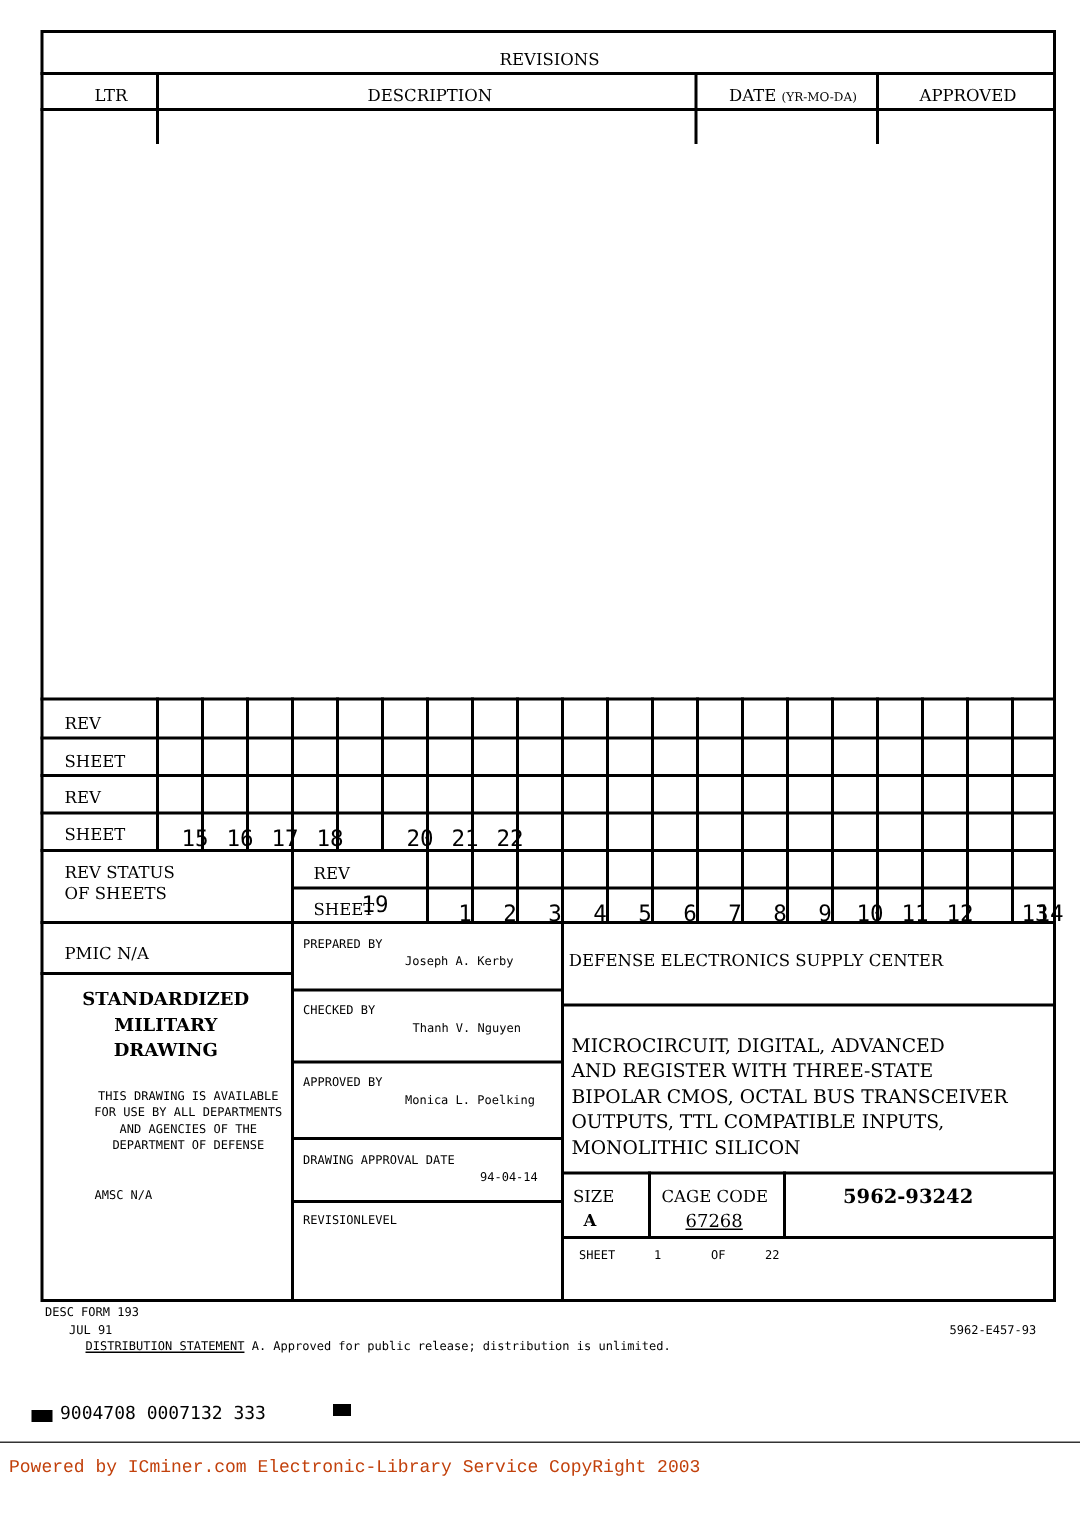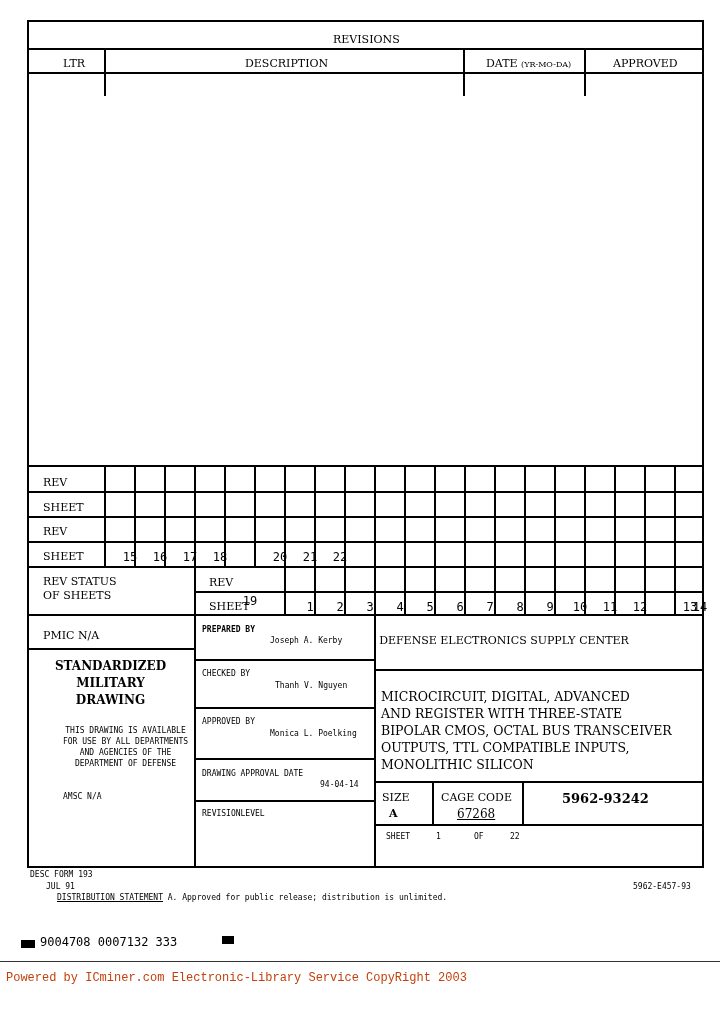--- a/index.html
+++ b/index.html
@@ -4,21 +4,21 @@
 <style>
   html,body{margin:0;padding:0;background:#fff;}
   body{width:720px;height:1012px;position:relative;overflow:hidden;font-family:"DejaVu Sans Mono","Liberation Mono",monospace;color:#000;}
   .abs{position:absolute;}
   .box{position:absolute;border:2px solid #000;box-sizing:border-box;}
   .hl{position:absolute;height:2px;background:#000;}
   .vl{position:absolute;width:2px;background:#000;}
   .t{position:absolute;white-space:nowrap;font-size:11px;}
   .serif{font-family:"DejaVu Serif","Liberation Serif",serif;}
   .small{font-size:8px;}
-  .cell{position:absolute;text-align:center;font-size:12px;width:50px;}
+  .cell{position:absolute;text-align:center;font-size:15px;width:50px;}
   .bold{font-weight:bold;}
   .foot{font-size:12px;color:#c2410c;font-family:"Liberation Mono",monospace;}
 </style>
 </head>
 <body>
 
 <div class="box" style="left:27px;top:20px;width:677px;height:848px;"></div>
 
 <div class="t serif" style="left:333px;top:33px;">REVISIONS</div>
 <div class="hl" style="left:27px;top:48px;width:677px;"></div>
@@ -118,21 +118,21 @@
     <div>AND AGENCIES OF THE</div>
     <div>DEPARTMENT OF DEFENSE</div>
   </div>
 <div class="t small" style="left:63px;top:792px;">AMSC N/A</div>
 
 <div class="hl" style="left:194px;top:659px;width:180px;"></div>
 <div class="hl" style="left:194px;top:707px;width:180px;"></div>
 <div class="hl" style="left:194px;top:758px;width:180px;"></div>
 <div class="hl" style="left:194px;top:800px;width:180px;"></div>
 
-<div class="t small" style="left:202px;top:625px;font-weight:bold;">PREPARED BY</div>
+<div class="t small" style="left:202px;top:625px;">PREPARED BY</div>
 <div class="t small" style="left:270px;top:636px;">Joseph A. Kerby</div>
 <div class="t small" style="left:202px;top:669px;">CHECKED BY</div>
 <div class="t small" style="left:275px;top:681px;">Thanh V. Nguyen</div>
 <div class="t small" style="left:202px;top:717px;">APPROVED BY</div>
 <div class="t small" style="left:270px;top:729px;">Monica L. Poelking</div>
 <div class="t small" style="left:202px;top:769px;">DRAWING APPROVAL DATE</div>
 <div class="t small" style="left:320px;top:780px;">94-04-14</div>
 <div class="t small" style="left:202px;top:809px;">REVISIONLEVEL</div>
 
 <div class="hl" style="left:374px;top:669px;width:330px;"></div>

